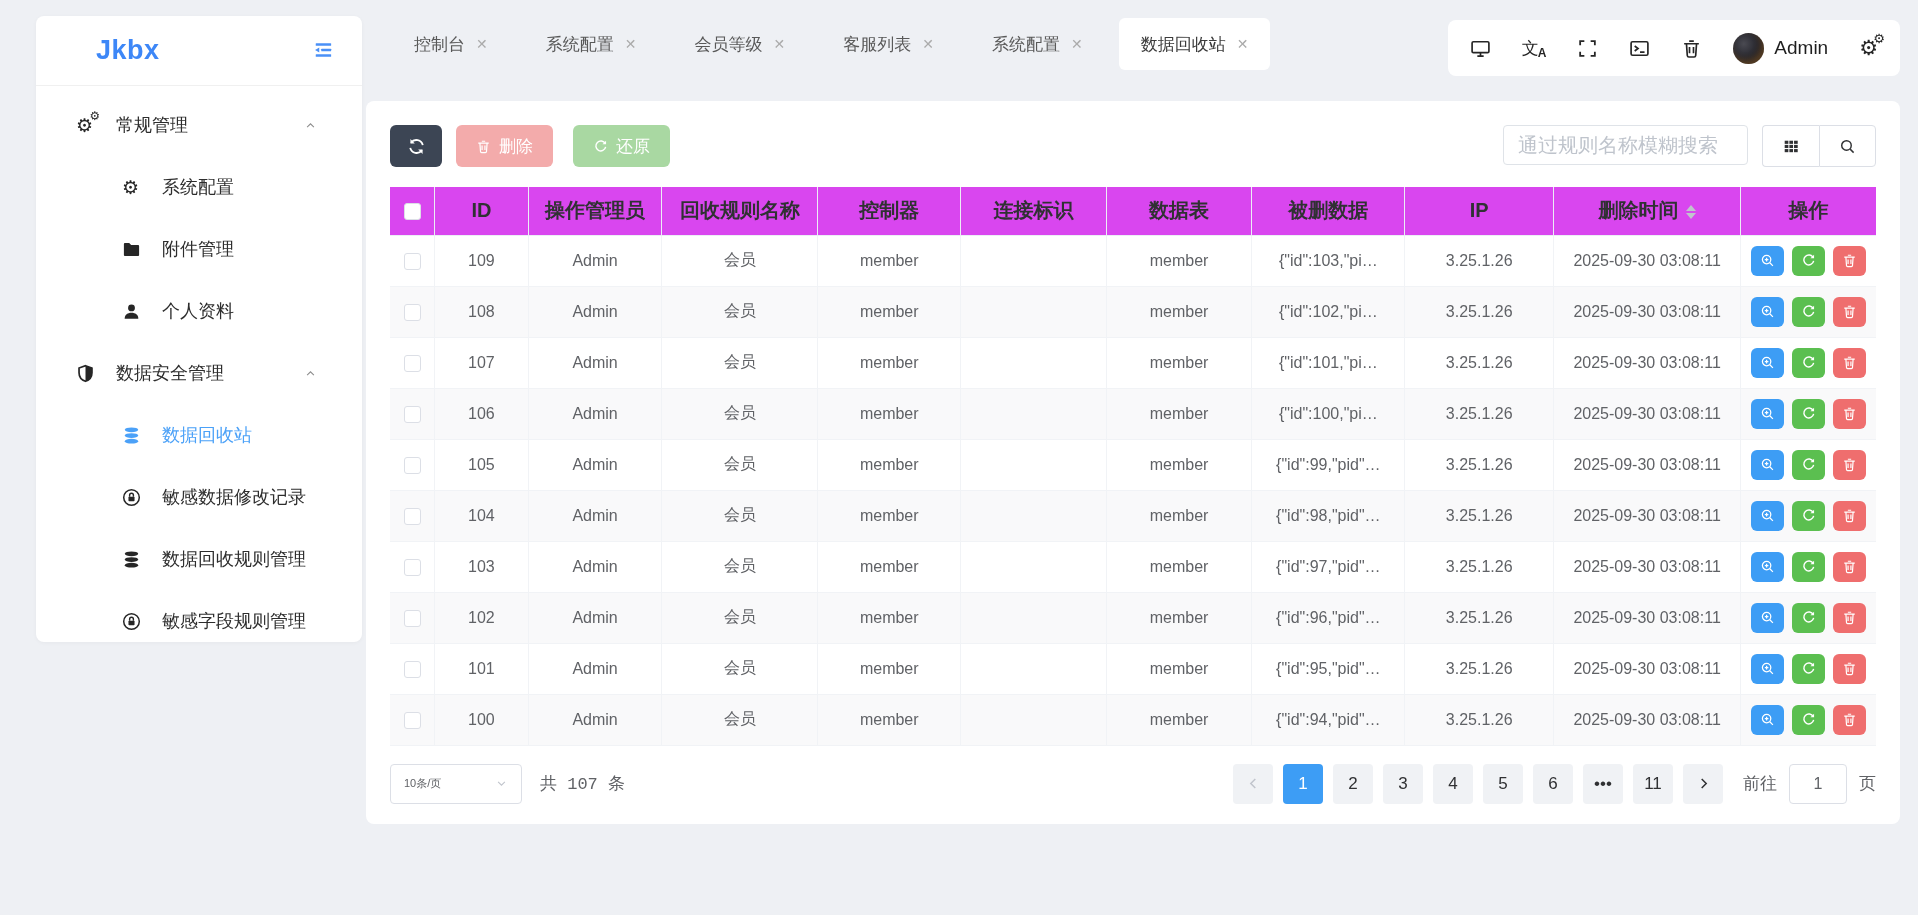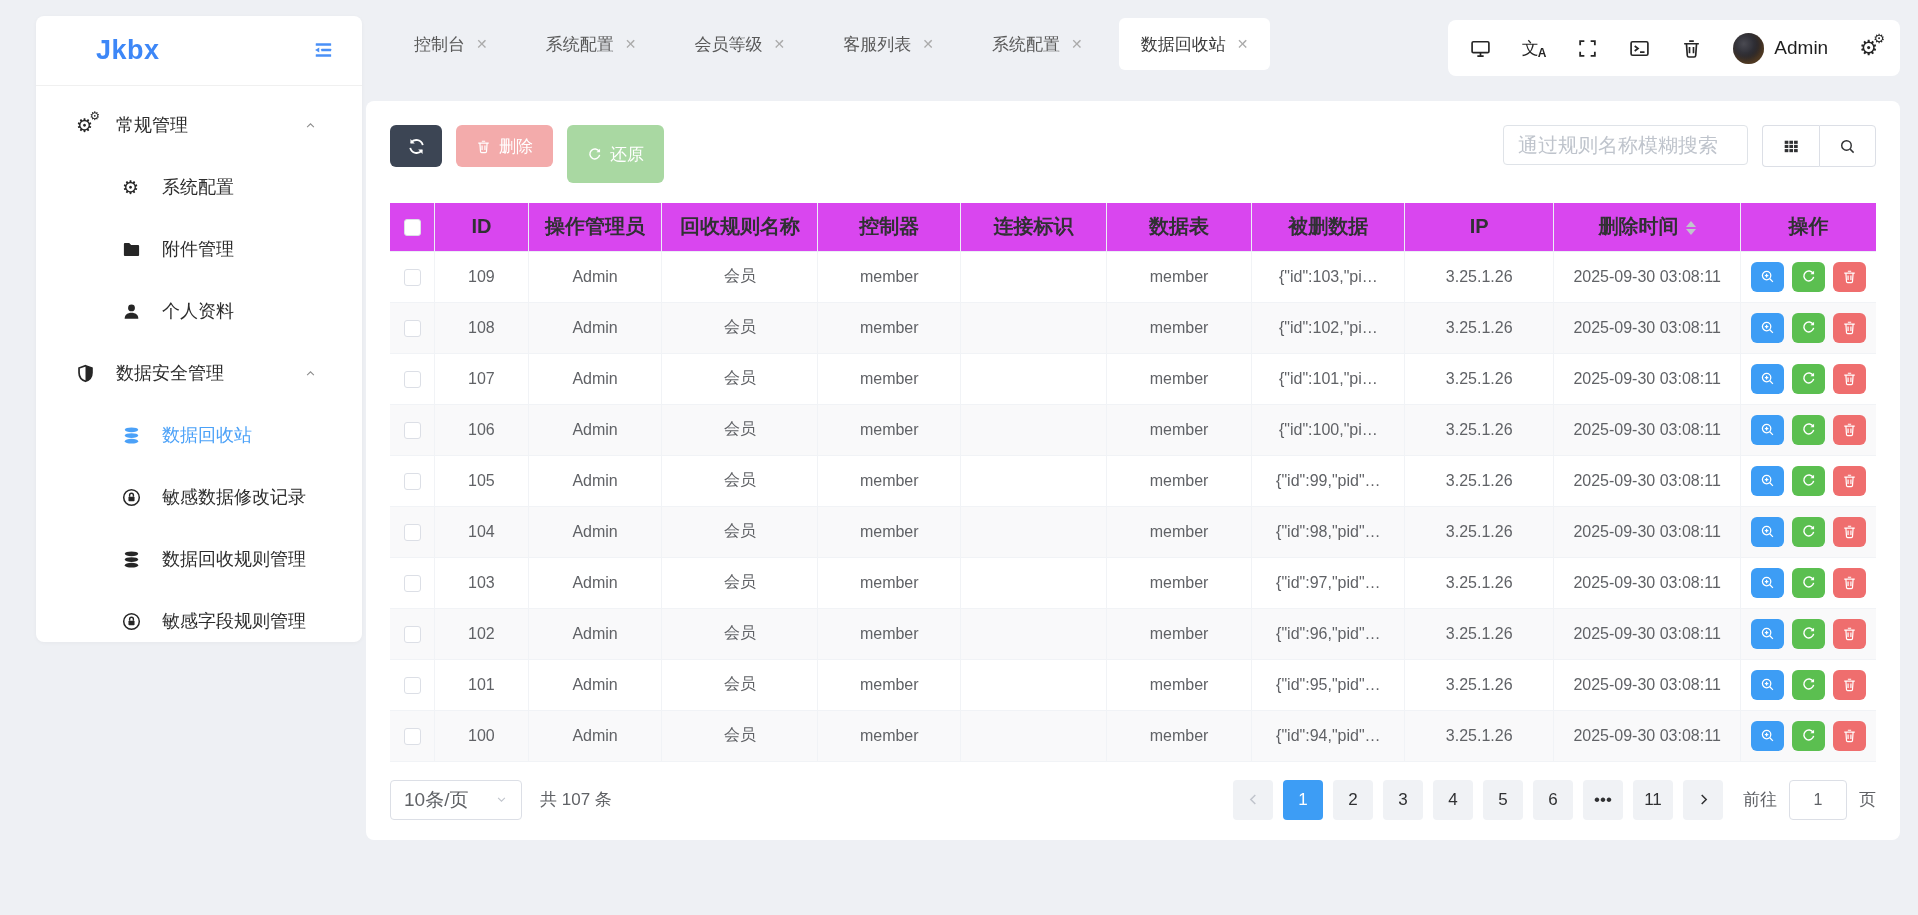--- a/index.html
+++ b/index.html
@@ -64,21 +64,21 @@
 
   
   .content-card {
     margin-top:25px; background:#fff; border-radius:8px; padding:24px 24px 20px;
     min-height:715px;
   }
   .toolbar { display:flex; align-items:flex-start; }
   .btn { border:none; border-radius:6px; display:flex; align-items:center; justify-content:center; cursor:pointer; font-family:inherit; }
   .btn-refresh { width:52px; height:42px; background:#3c4554; color:#fff; font-size:19px; }
   .btn-del { margin-left:14px; height:42px; padding:0 20px; background:#f3abab; color:#fff; font-size:17px; gap:8px; }
-  .btn-res { margin-left:14px; height:58px; padding:0 20px; background:#a9d8a2; color:#fff; font-size:17px; gap:8px; }
+  .btn-res { margin-left:20px; height:42px; padding:0 20px; background:#a9d8a2; color:#fff; font-size:17px; gap:8px; }
   .btn-del .ico, .btn-res .ico { font-size:15px; }
   .tb-spacer { flex:1; }
   .search-input {
     width:245px; height:40px; border:1px solid #dfe3e8; border-radius:4px;
     padding:0 14px; font-size:20px; color:#606266; font-family:inherit; outline:none; background:#fff;
   }
   .search-input::placeholder { color:#bfc4cc; }
   .btn-group { display:flex; margin-left:14px; }
   .btn-group .gbtn {
     width:57px; height:42px; background:#fff; border:1px solid #dcdfe6;
@@ -112,24 +112,24 @@
   .ops { display:flex; justify-content:center; gap:8px; }
   .op-btn { width:33px; height:30px; border:none; border-radius:6px; color:#fff; font-size:15px;
     display:flex; align-items:center; justify-content:center; cursor:pointer; }
   .op-view { background:#3d9df5; } .op-restore { background:#5bbf50; } .op-del { background:#ef6e6e; }
 
   
   .pagination { display:flex; align-items:center; margin-top:18px; font-size:17px; color:#606266; }
   .page-size {
     width:132px; height:40px; border:1px solid #dcdfe6; border-radius:4px; background:#fff;
     display:flex; align-items:center; justify-content:space-between; padding:12px 13px;
-    font-size:19px; color:#606266; cursor:pointer;
+    font-size:11px; color:#606266; cursor:pointer;
   }
   .page-size .ico { color:#c0c4cc; font-size:13px; }
-  .total { margin-left:18px; }
+  .total { margin-left:18px;font-family:Liberation Mono, monospace; }
   .pager { display:flex; align-items:center; gap:10px; margin-left:auto; }
   .pg {
     min-width:40px; height:40px; padding:0 6px; border:none; border-radius:4px; background:#f0f2f5;
     font-size:17px; color:#303133; display:flex; align-items:center; justify-content:center;
     cursor:pointer; font-family:inherit;
   }
   .pg.arrow { font-size:15px; }
   .pg.disabled { color:#c0c4cc; cursor:default; }
   .pg.active { background:#3d9df5; color:#fff; }
   .goto { display:flex; align-items:center; gap:12px; margin-left:20px; }

